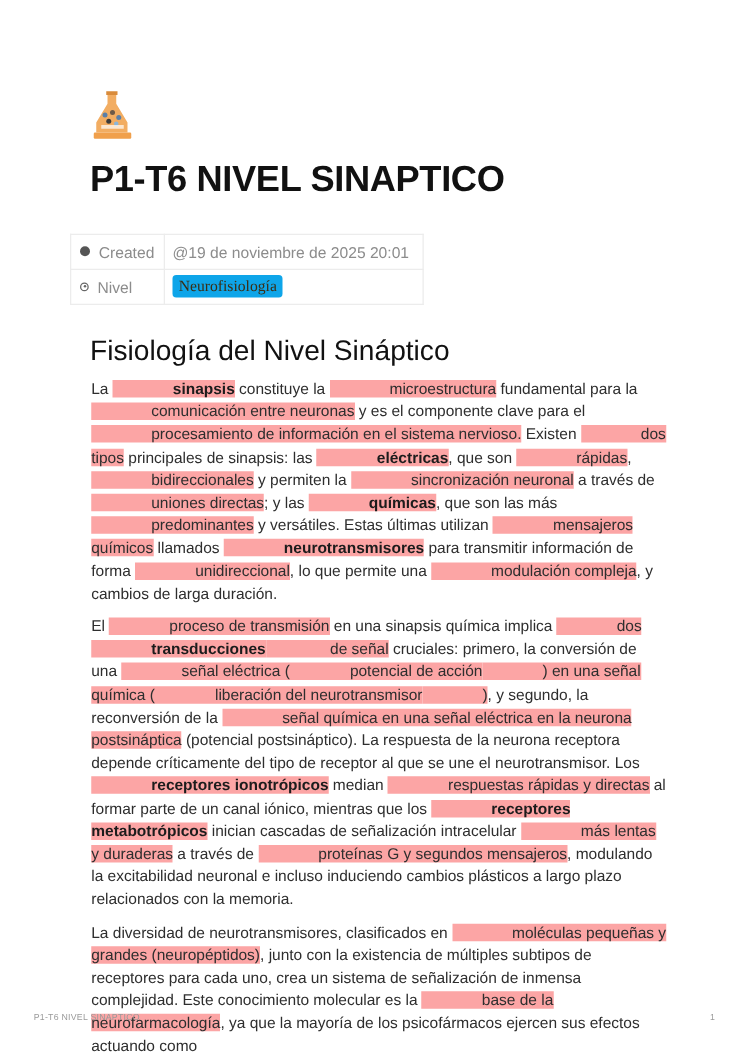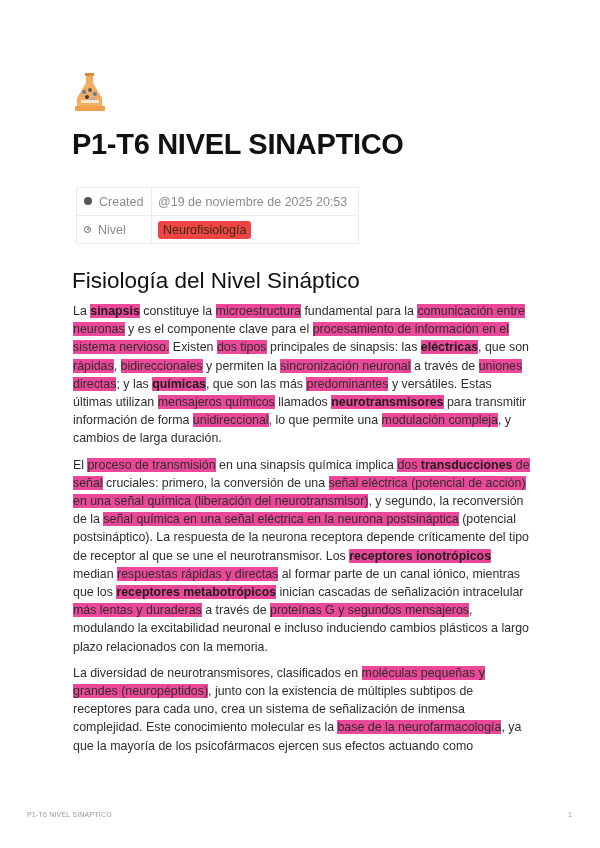--- a/index.html
+++ b/index.html
@@ -7,38 +7,38 @@
       width: 600px; height: 848px; position: relative; overflow: hidden;
       font-family: "Liberation Sans", sans-serif; color: #2b2b2b;
     }
     .page-icon { position: absolute; left: 73px; top: 72px; width: 34px; height: 40px; }
     .title {
       position: absolute; left: 72px; top: 128px; margin: 0;
       font-size: 29px; font-weight: bold; color: #111111; letter-spacing: -0.3px;
       font-family: "Liberation Sans", sans-serif;
     }
     .props {
-      position: absolute; left: 76px; top: 187px; border-collapse: collapse;
+      position: absolute; left: 56px; top: 187px; border-collapse: collapse;
       font-size: 12.5px;
     }
     .props td { border: 1px solid #ececec; height: 27px; padding: 0 6px; white-space: nowrap; }
     .props td.k { color: #8c8c8c; width: 61px; padding-left: 7px; }
     .props td.v { color: #8c8c8c; width: 194px; }
     .props .ico { display: inline-block; width: 8px; height: 8px; border-radius: 50%; margin-right: 7px; vertical-align: middle; position: relative; top: -1px; }
     .props .ico.clock { background: #555; }
     .props .ico.target { border: 1.5px solid #666; width: 5px; height: 5px; box-sizing: content-box; }
     .props .ico.target::after { content: ""; position: absolute; left: 1.5px; top: 1.5px; width: 2px; height: 2px; background: #666; border-radius: 50%; }
-    .tag { background: #ef4444; color: #3a2f16; padding: 2px 5px; border-radius: 3px; font-size: 12.5px; }
+    .tag { background: #0ea5e9; color: #3a2f16; padding: 2px 5px; border-radius: 3px; font-size: 12.5px; font-family: Liberation Serif, serif; }
     .h1 {
       position: absolute; left: 72px; top: 268px; margin: 0;
       font-size: 22.5px; font-weight: normal; color: #111; font-family: "Liberation Sans", sans-serif;
     }
     .content { position: absolute; left: 73px; top: 302px; width: 460px; font-size: 12.4px; line-height: 18.2px; color: #2e2e2e; }
     .content p { margin: 0 0 8px 0; }
-    .hl { background: #ec4899; }
+    .hl { background: #fca5a5; padding-left: 48px; }
     .b { font-weight: bold; color: #1c1c1c; }
     .u { text-decoration-color: #555; text-underline-offset: 2px; }
     .footer-left { position: absolute; left: 27px; top: 811px; font-size: 7px; color: #9a9a9a; letter-spacing: 0.2px; }
     .footer-right { position: absolute; left: 568px; top: 811px; font-size: 7px; color: #9a9a9a; }
   </style>
 </head>
 <body>
 
 <div class="page-icon">
   <svg width="34" height="40" viewBox="0 0 34 40">
@@ -53,21 +53,21 @@
     <rect x="2" y="34" width="30" height="5" rx="1" fill="#f0a04c"></rect>
   </svg>
 </div>
 
 <h1 class="title">P1-T6 NIVEL SINAPTICO</h1>
 
 <table class="props">
   <tbody>
       <tr>
     <td class="k"><span class="ico clock"></span><span>Created</span></td>
-    <td class="v">@19 de noviembre de 2025 20:53</td>
+    <td class="v">@19 de noviembre de 2025 20:01</td>
   </tr>
   <tr>
     <td class="k"><span class="ico target"></span><span>Nivel</span></td>
     <td class="v"><span class="tag">Neurofisiología</span></td>
   </tr>
 </tbody>
   </table>
 
 <h2 class="h1">Fisiología del Nivel Sináptico</h2>
 

